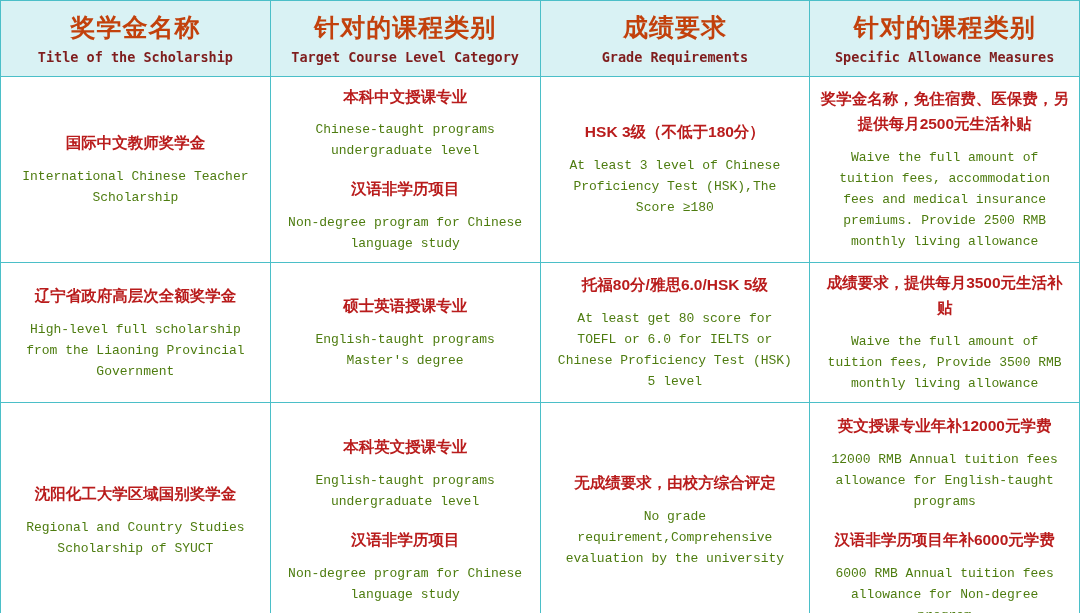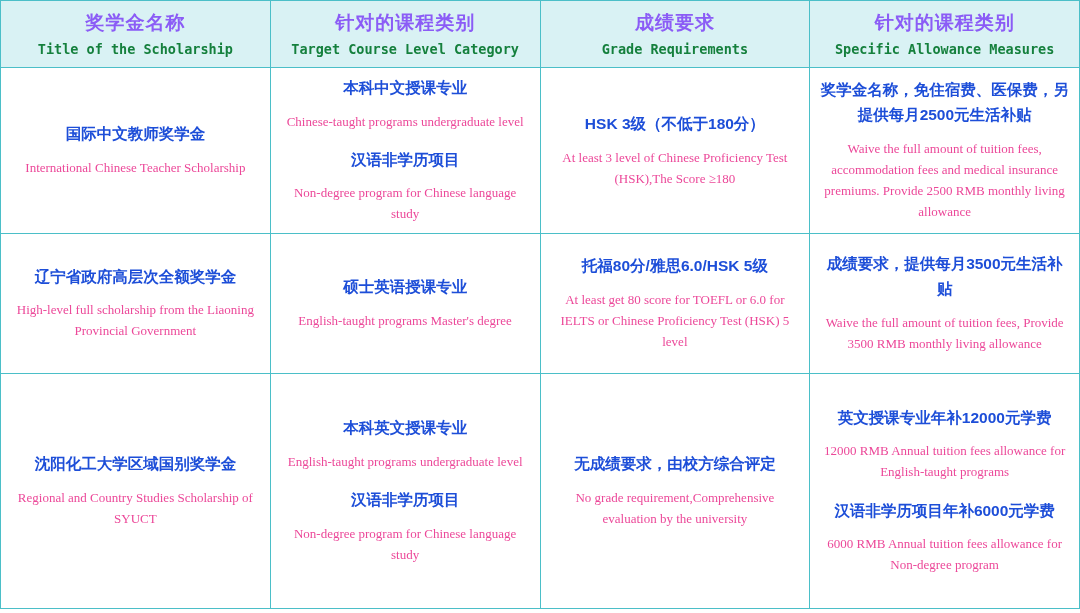--- a/index.html
+++ b/index.html
@@ -30,46 +30,46 @@
     text-align: center;
     padding: 8px 10px;
     box-sizing: border-box;
   }
   thead th {
     background: #d9f2f4;
     padding: 10px 8px 12px 8px;
   }
   .hdr-cn {
     font-family: "Liberation Sans", sans-serif;
-    font-size: 19px;
+    font-size: 25px;
     font-weight: bold;
-    color: #8b5cf6;
+    color: #c2410c;
     letter-spacing: 1px;
     line-height: 1.45;
   }
   .hdr-en {
     font-family: "DejaVu Sans Mono", monospace;
     font-size: 13.5px;
     font-weight: bold;
-    color: #15803d;
+    color: #7f1d1d;
     letter-spacing: 0px;
     line-height: 1.5;
     margin-top: 2px;
   }
   .cell-cn {
     font-family: "Liberation Sans", sans-serif;
     font-size: 15.5px;
     font-weight: bold;
-    color: #1d4ed8;
+    color: #b91c1c;
     line-height: 1.6;
   }
   .cell-en {
-    font-family: Liberation Serif, serif;
+    font-family: Liberation Mono, monospace;
     font-size: 13px;
-    color: #ec4899;
+    color: #4d7c0f;
     line-height: 1.62;
     text-align: center;
   }
   .block {
     margin: 0;
   }
   .block + .block {
     margin-top: 10px;
   }
   .group + .group {

